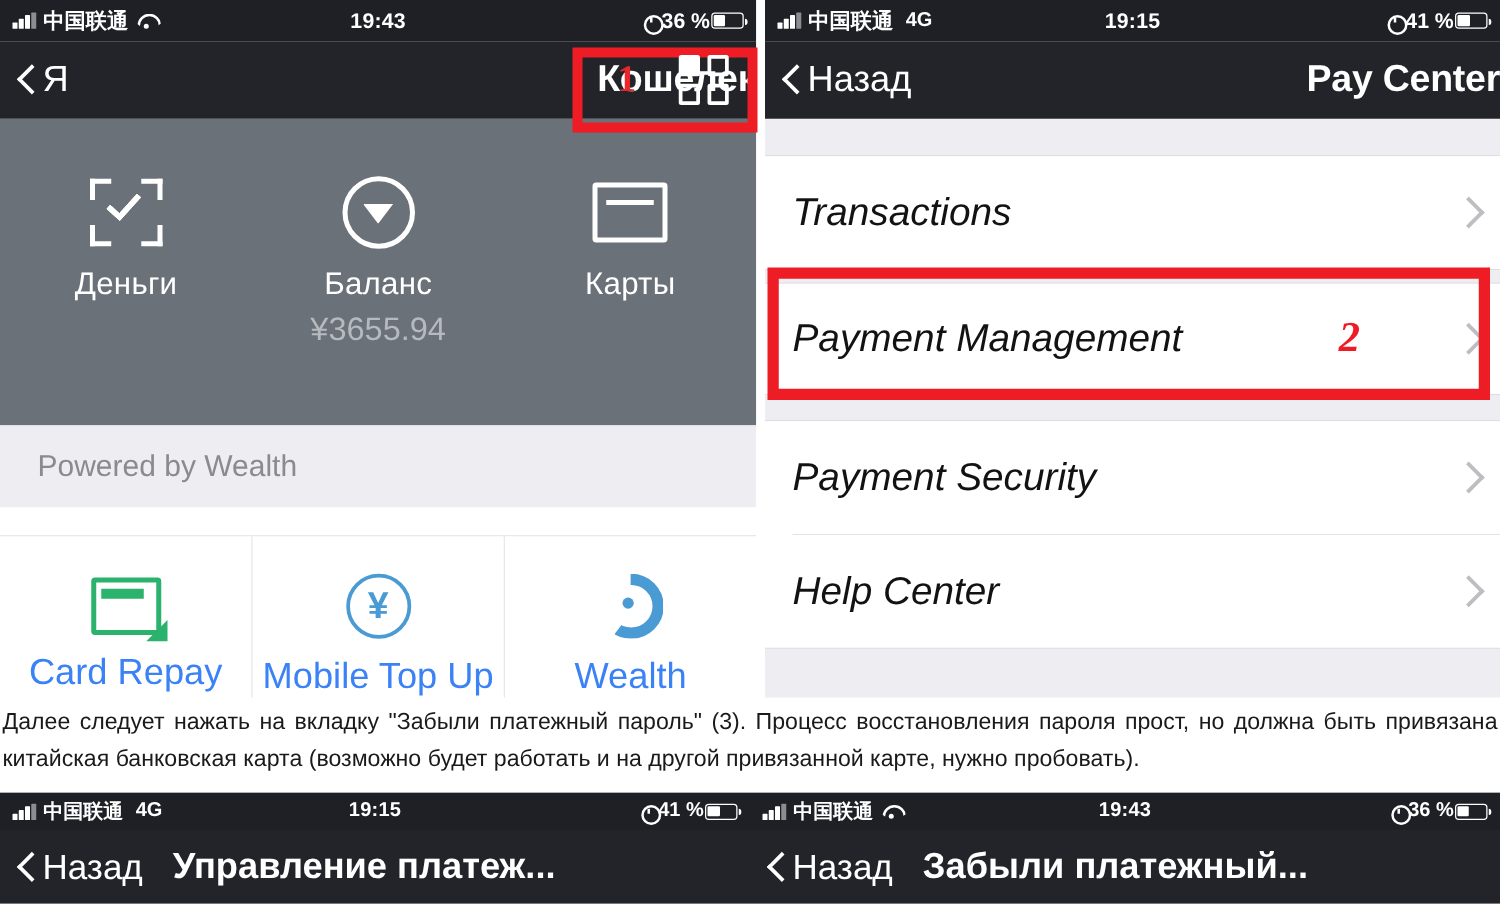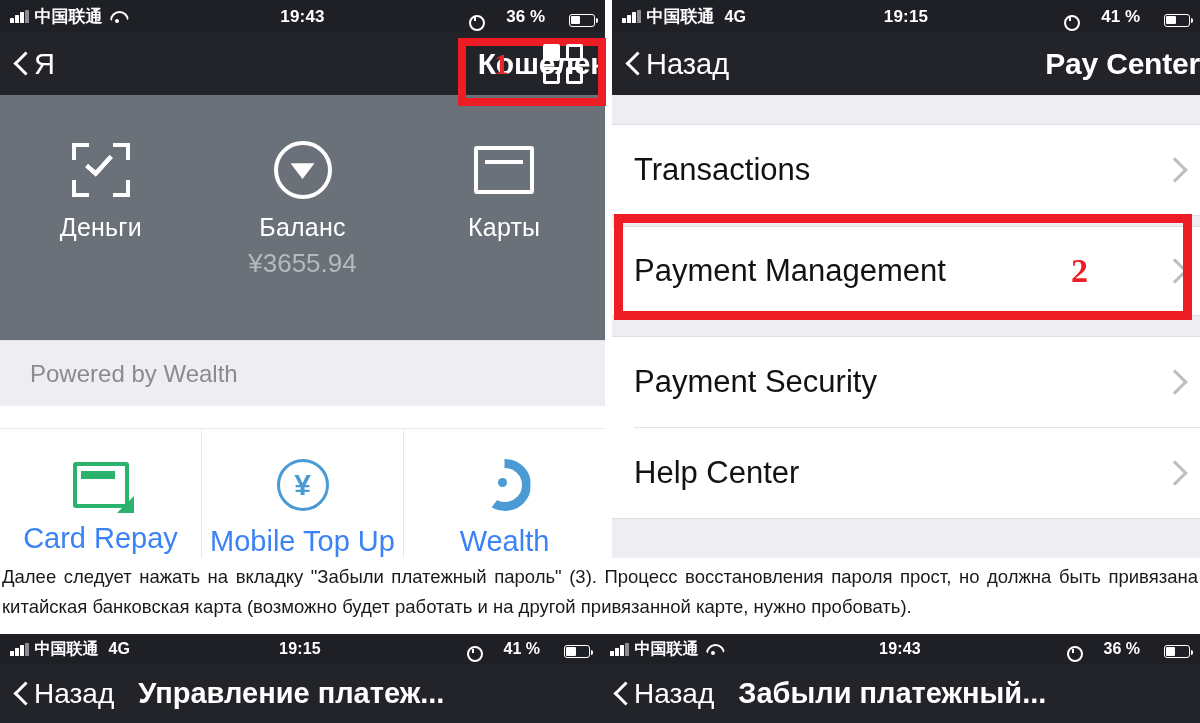--- a/index.html
+++ b/index.html
@@ -21,21 +21,21 @@
     font-size: 17px;
     font-weight: 700;
     position: relative;
   }
   .sb-left { display: flex; align-items: center; gap: 6px; }
   .sb-center {
     position: absolute; left: 0; right: 0; text-align: center;
     font-size: 17px; font-weight: 700; letter-spacing: .2px;
   }
   .sb-right {
-    margin-left: auto; display: flex; align-items: flex-end; gap: 24px;
+    margin-left: auto; display: flex; align-items: center; gap: 1px;
     position: relative; z-index: 2;
   }
   .carrier { font-size: 17px; font-weight: 600; }
   .net { font-size: 16px; font-weight: 600; margin-left: 4px; }
 
   .bars { display: flex; align-items: flex-end; gap: 1.5px; height: 13px; }
   .bars i { display: block; width: 3.5px; background: #fff; border-radius: .5px; }
   .bars i:nth-child(1) { height: 5px; }
   .bars i:nth-child(2) { height: 8px; }
   .bars i:nth-child(3) { height: 11px; }
@@ -193,21 +193,21 @@
   }
 
   
   .phone-right {
     position: absolute; left: 612px; top: 0; width: 588px; height: 558px;
     background: #fff; overflow: hidden;
   }
   .list-gap { background: #eeedf2; border-bottom: 1px solid #dedde4; }
   .list-row {
     background: #fff; height: 90px; display: flex; align-items: center;
-    padding: 0 18px 0 22px; position: relative;
+    padding: 0 18px 0 22px; position: relative; font-style: italic;
   }
   .list-row .rlabel { font-size: 31px; color: #121212; flex: 1; }
   .chev-right { width: 16px; height: 28px; position: relative; flex: 0 0 auto; }
   .chev-right::before {
     content: ""; position: absolute; left: 0; top: 5px;
     width: 15px; height: 15px;
     border-right: 3.2px solid #bdbdc2; border-top: 3.2px solid #bdbdc2;
     transform: rotate(45deg);
   }
   .row-sep { height: 1px; background: #e4e4e8; margin-left: 22px; }

